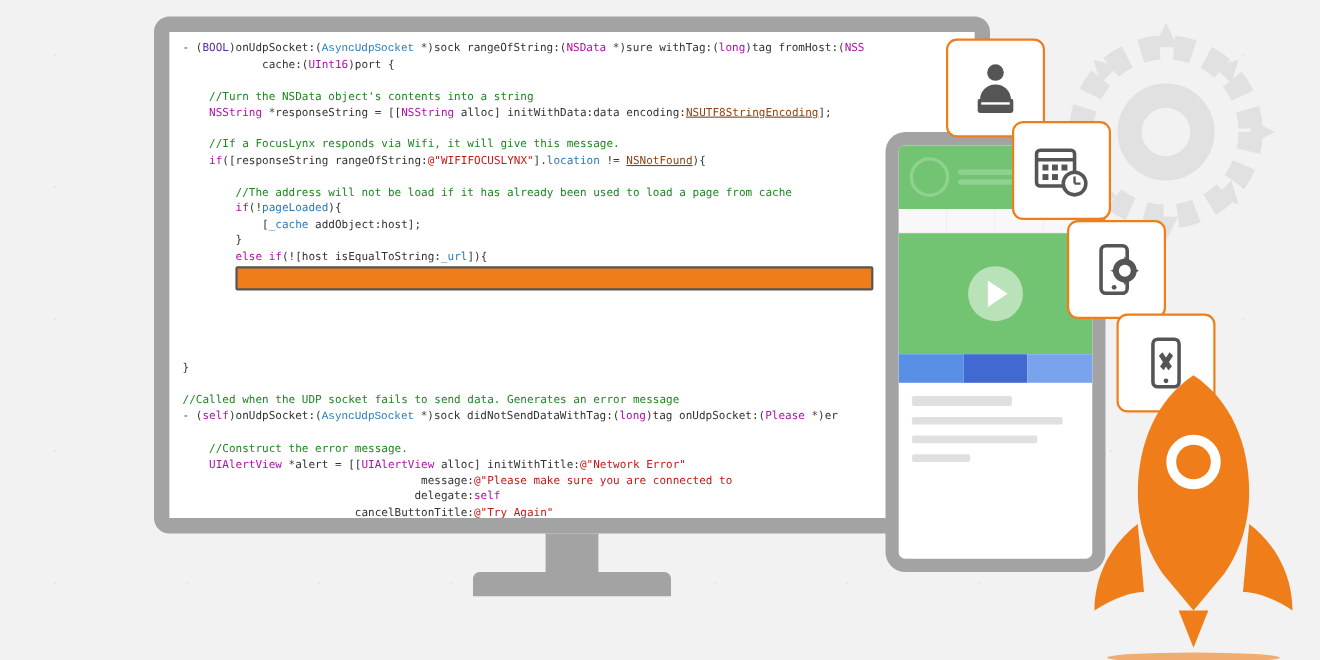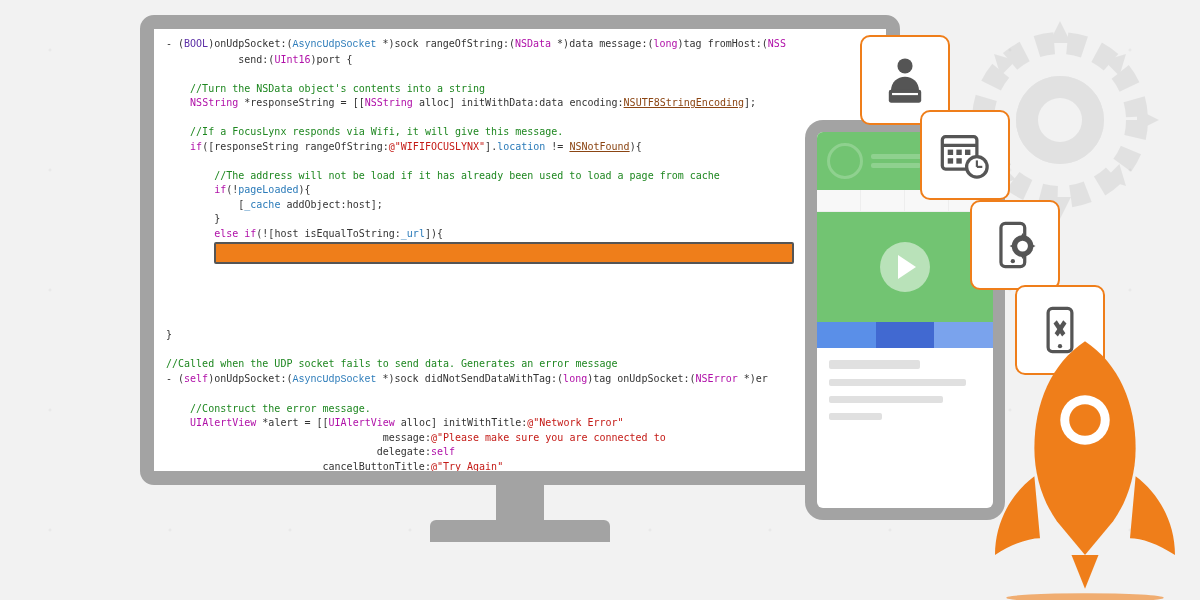--- a/index.html
+++ b/index.html
@@ -213,22 +213,22 @@
 <div class="bg-doodles"></div>
 
 <svg class="gear" viewBox="0 0 100 100">
   <path fill="#888" d="M50 30a20 20 0 100 40 20 20 0 000-40zm0 30a10 10 0 110-20 10 10 0 010 20z M50 5l5 10h-10z M50 95l-5-10h10z M5 50l10-5v10z M95 50l-10 5v-10z M20 20l10 3-7 7z M80 80l-10-3 7-7z M80 20l-3 10-7-7z M20 80l3-10 7 7z"></path>
   <circle cx="50" cy="50" r="35" fill="none" stroke="#888" stroke-width="10" stroke-dasharray="8 6"></circle>
   <circle cx="50" cy="50" r="16" fill="none" stroke="#888" stroke-width="8"></circle>
 </svg>
 
 <div class="monitor">
   <div class="monitor-frame">
-    <div class="code"><span>- (</span><span class="c-type">BOOL</span><span>)onUdpSocket:(</span><span class="c-class">AsyncUdpSocket</span><span> *)sock rangeOfString:(</span><span class="c-kw">NSData</span><span> *)data message:(</span><span class="c-kw">long</span><span>)tag fromHost:(</span><span class="c-kw">NSS</span>
-<span>            send:(</span><span class="c-kw">UInt16</span><span>)port {</span>
+    <div class="code"><span>- (</span><span class="c-type">BOOL</span><span>)onUdpSocket:(</span><span class="c-class">AsyncUdpSocket</span><span> *)sock rangeOfString:(</span><span class="c-kw">NSData</span><span> *)sure withTag:(</span><span class="c-kw">long</span><span>)tag fromHost:(</span><span class="c-kw">NSS</span>
+<span>            cache:(</span><span class="c-kw">UInt16</span><span>)port {</span>
 
 <span class="c-comment">    //Turn the NSData object's contents into a string</span>
 <span>    </span><span class="c-kw">NSString</span><span> *responseString = [[</span><span class="c-kw">NSString</span><span> alloc] initWithData:data encoding:</span><span class="c-brown">NSUTF8StringEncoding</span><span>];</span>
 
 <span class="c-comment">    //If a FocusLynx responds via Wifi, it will give this message.</span>
 <span>    </span><span class="c-kw">if</span><span>([responseString rangeOfString:</span><span class="c-str">@"WIFIFOCUSLYNX"</span><span>].</span><span class="c-obj">location</span><span> != </span><span class="c-brown">NSNotFound</span><span>){</span>
 
 <span class="c-comment">        //The address will not be load if it has already been used to load a page from cache</span>
 <span>        </span><span class="c-kw">if</span><span>(!</span><span class="c-obj">pageLoaded</span><span>){</span>
 <span>            [</span><span class="c-obj">_cache</span><span> addObject:host];</span>
@@ -236,21 +236,21 @@
 <span>        </span><span class="c-kw">else if</span><span>(![host isEqualToString:</span><span class="c-obj">_url</span><span>]){</span>
 <span>            [</span><span class="c-obj">_cache</span><span> addObject:host];</span>
 <span>        </span>
 
 
 
 
 <span>}</span>
 
 <span class="c-comment">//Called when the UDP socket fails to send data. Generates an error message</span>
-<span>- (</span><span class="c-kw">self</span><span>)onUdpSocket:(</span><span class="c-class">AsyncUdpSocket</span><span> *)sock didNotSendDataWithTag:(</span><span class="c-kw">long</span><span>)tag onUdpSocket:(</span><span class="c-kw">NSError</span><span> *)er</span>
+<span>- (</span><span class="c-kw">self</span><span>)onUdpSocket:(</span><span class="c-class">AsyncUdpSocket</span><span> *)sock didNotSendDataWithTag:(</span><span class="c-kw">long</span><span>)tag onUdpSocket:(</span><span class="c-kw">Please</span><span> *)er</span>
 
 <span class="c-comment">    //Construct the error message.</span>
 <span>    </span><span class="c-kw">UIAlertView</span><span> *alert = [[</span><span class="c-kw">UIAlertView</span><span> alloc] initWithTitle:</span><span class="c-str">@"Network Error"</span>
 <span>                                    message:</span><span class="c-str">@"Please make sure you are connected to</span>
 <span>                                   delegate:</span><span class="c-kw">self</span>
 <span>                          cancelButtonTitle:</span><span class="c-str">@"Try Again"</span>
 <span>                          otherButtonTitles:</span><span class="c-kw">nil</span><span>];</span>
 
 
 

